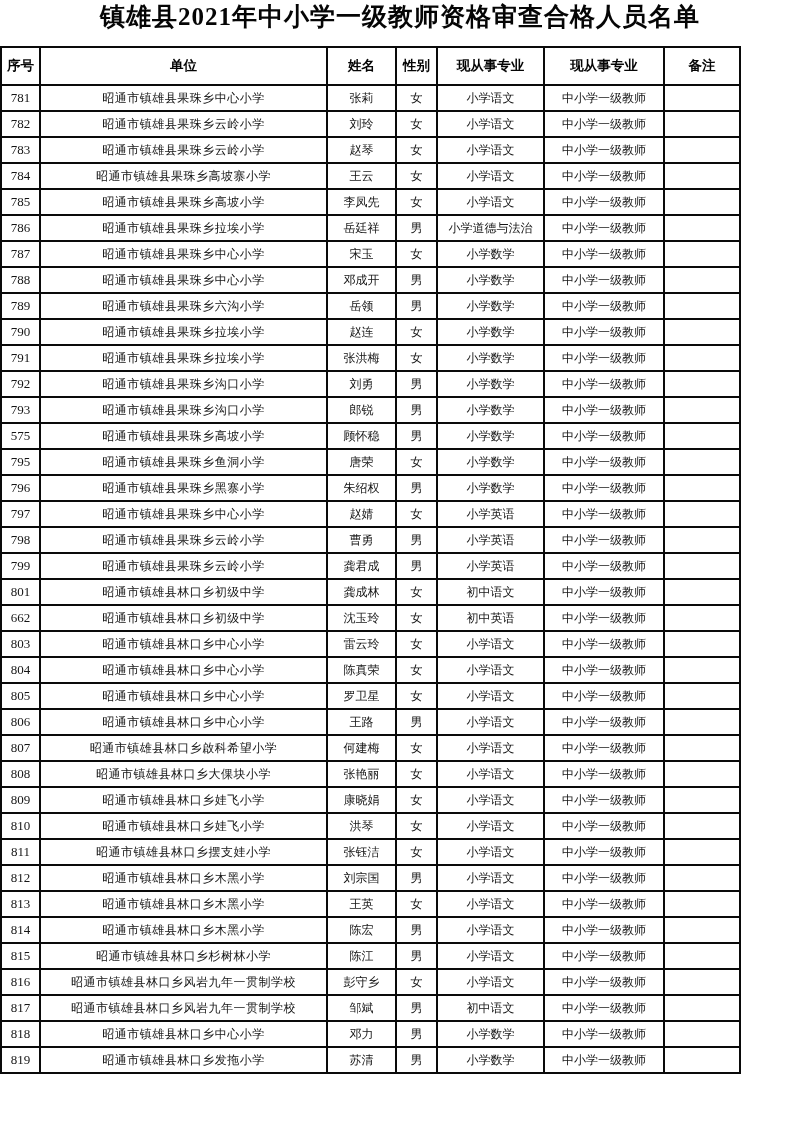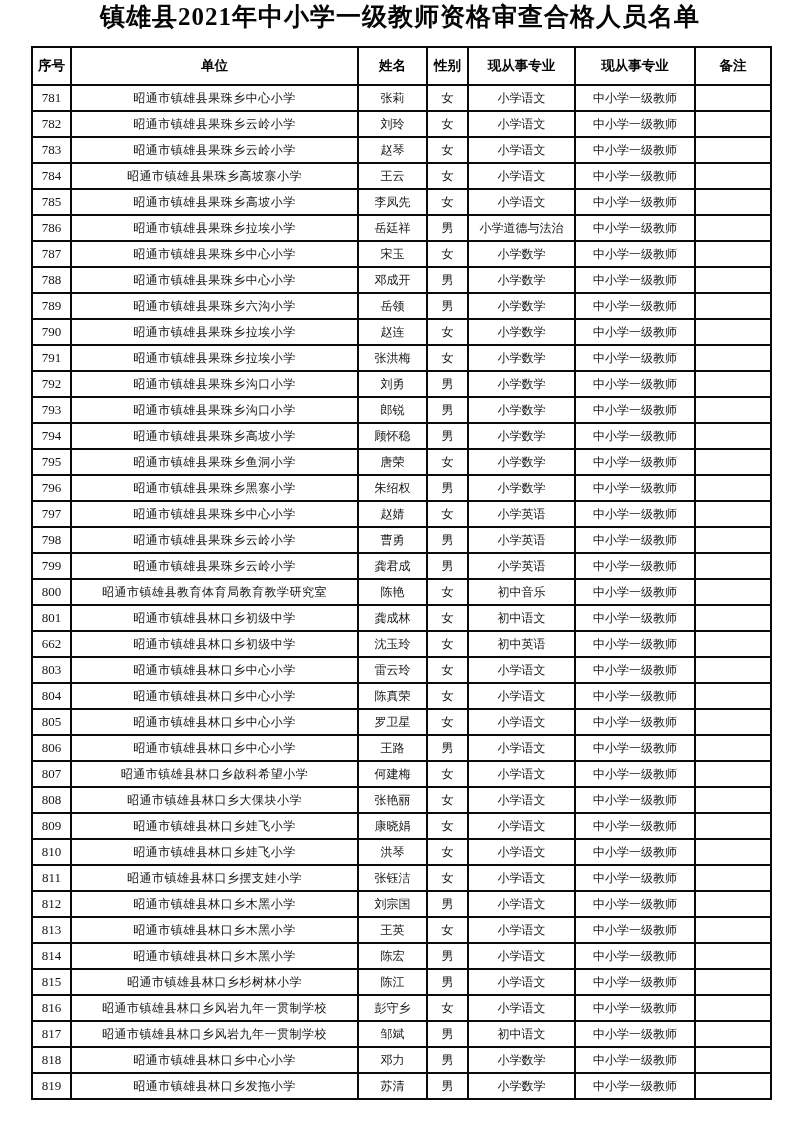--- a/index.html
+++ b/index.html
@@ -14,21 +14,20 @@
   .doc-title {
     text-align: center;
     font-size: 25px;
     font-weight: bold;
     letter-spacing: 1px;
     color: #050505;
     margin-bottom: 13px;
   }
   table.roster {
     border-collapse: collapse;
-    margin-left: 31px;
     width: 739px;
     table-layout: fixed;
   }
   table.roster th, table.roster td {
     border: 2px solid #0a0a0a;
     text-align: center;
     vertical-align: middle;
     overflow: hidden;
     white-space: nowrap;
   }
@@ -185,21 +184,21 @@
         <tr>
           <td class="c-serial">793</td>
           <td class="c-unit">昭通市镇雄县果珠乡沟口小学</td>
           <td class="c-name">郎锐</td>
           <td class="c-gender">男</td>
           <td class="c-major">小学数学</td>
           <td class="c-qualification">中小学一级教师</td>
           <td class="c-remark"></td>
         </tr>
         <tr>
-          <td class="c-serial">794</td>
+          <td class="c-serial">575</td>
           <td class="c-unit">昭通市镇雄县果珠乡高坡小学</td>
           <td class="c-name">顾怀稳</td>
           <td class="c-gender">男</td>
           <td class="c-major">小学数学</td>
           <td class="c-qualification">中小学一级教师</td>
           <td class="c-remark"></td>
         </tr>
         <tr>
           <td class="c-serial">795</td>
           <td class="c-unit">昭通市镇雄县果珠乡鱼洞小学</td>
@@ -235,29 +234,20 @@
           <td class="c-major">小学英语</td>
           <td class="c-qualification">中小学一级教师</td>
           <td class="c-remark"></td>
         </tr>
         <tr>
           <td class="c-serial">799</td>
           <td class="c-unit">昭通市镇雄县果珠乡云岭小学</td>
           <td class="c-name">龚君成</td>
           <td class="c-gender">男</td>
           <td class="c-major">小学英语</td>
-          <td class="c-qualification">中小学一级教师</td>
-          <td class="c-remark"></td>
-        </tr>
-        <tr>
-          <td class="c-serial">800</td>
-          <td class="c-unit">昭通市镇雄县教育体育局教育教学研究室</td>
-          <td class="c-name">陈艳</td>
-          <td class="c-gender">女</td>
-          <td class="c-major">初中音乐</td>
           <td class="c-qualification">中小学一级教师</td>
           <td class="c-remark"></td>
         </tr>
         <tr>
           <td class="c-serial">801</td>
           <td class="c-unit">昭通市镇雄县林口乡初级中学</td>
           <td class="c-name">龚成林</td>
           <td class="c-gender">女</td>
           <td class="c-major">初中语文</td>
           <td class="c-qualification">中小学一级教师</td>

